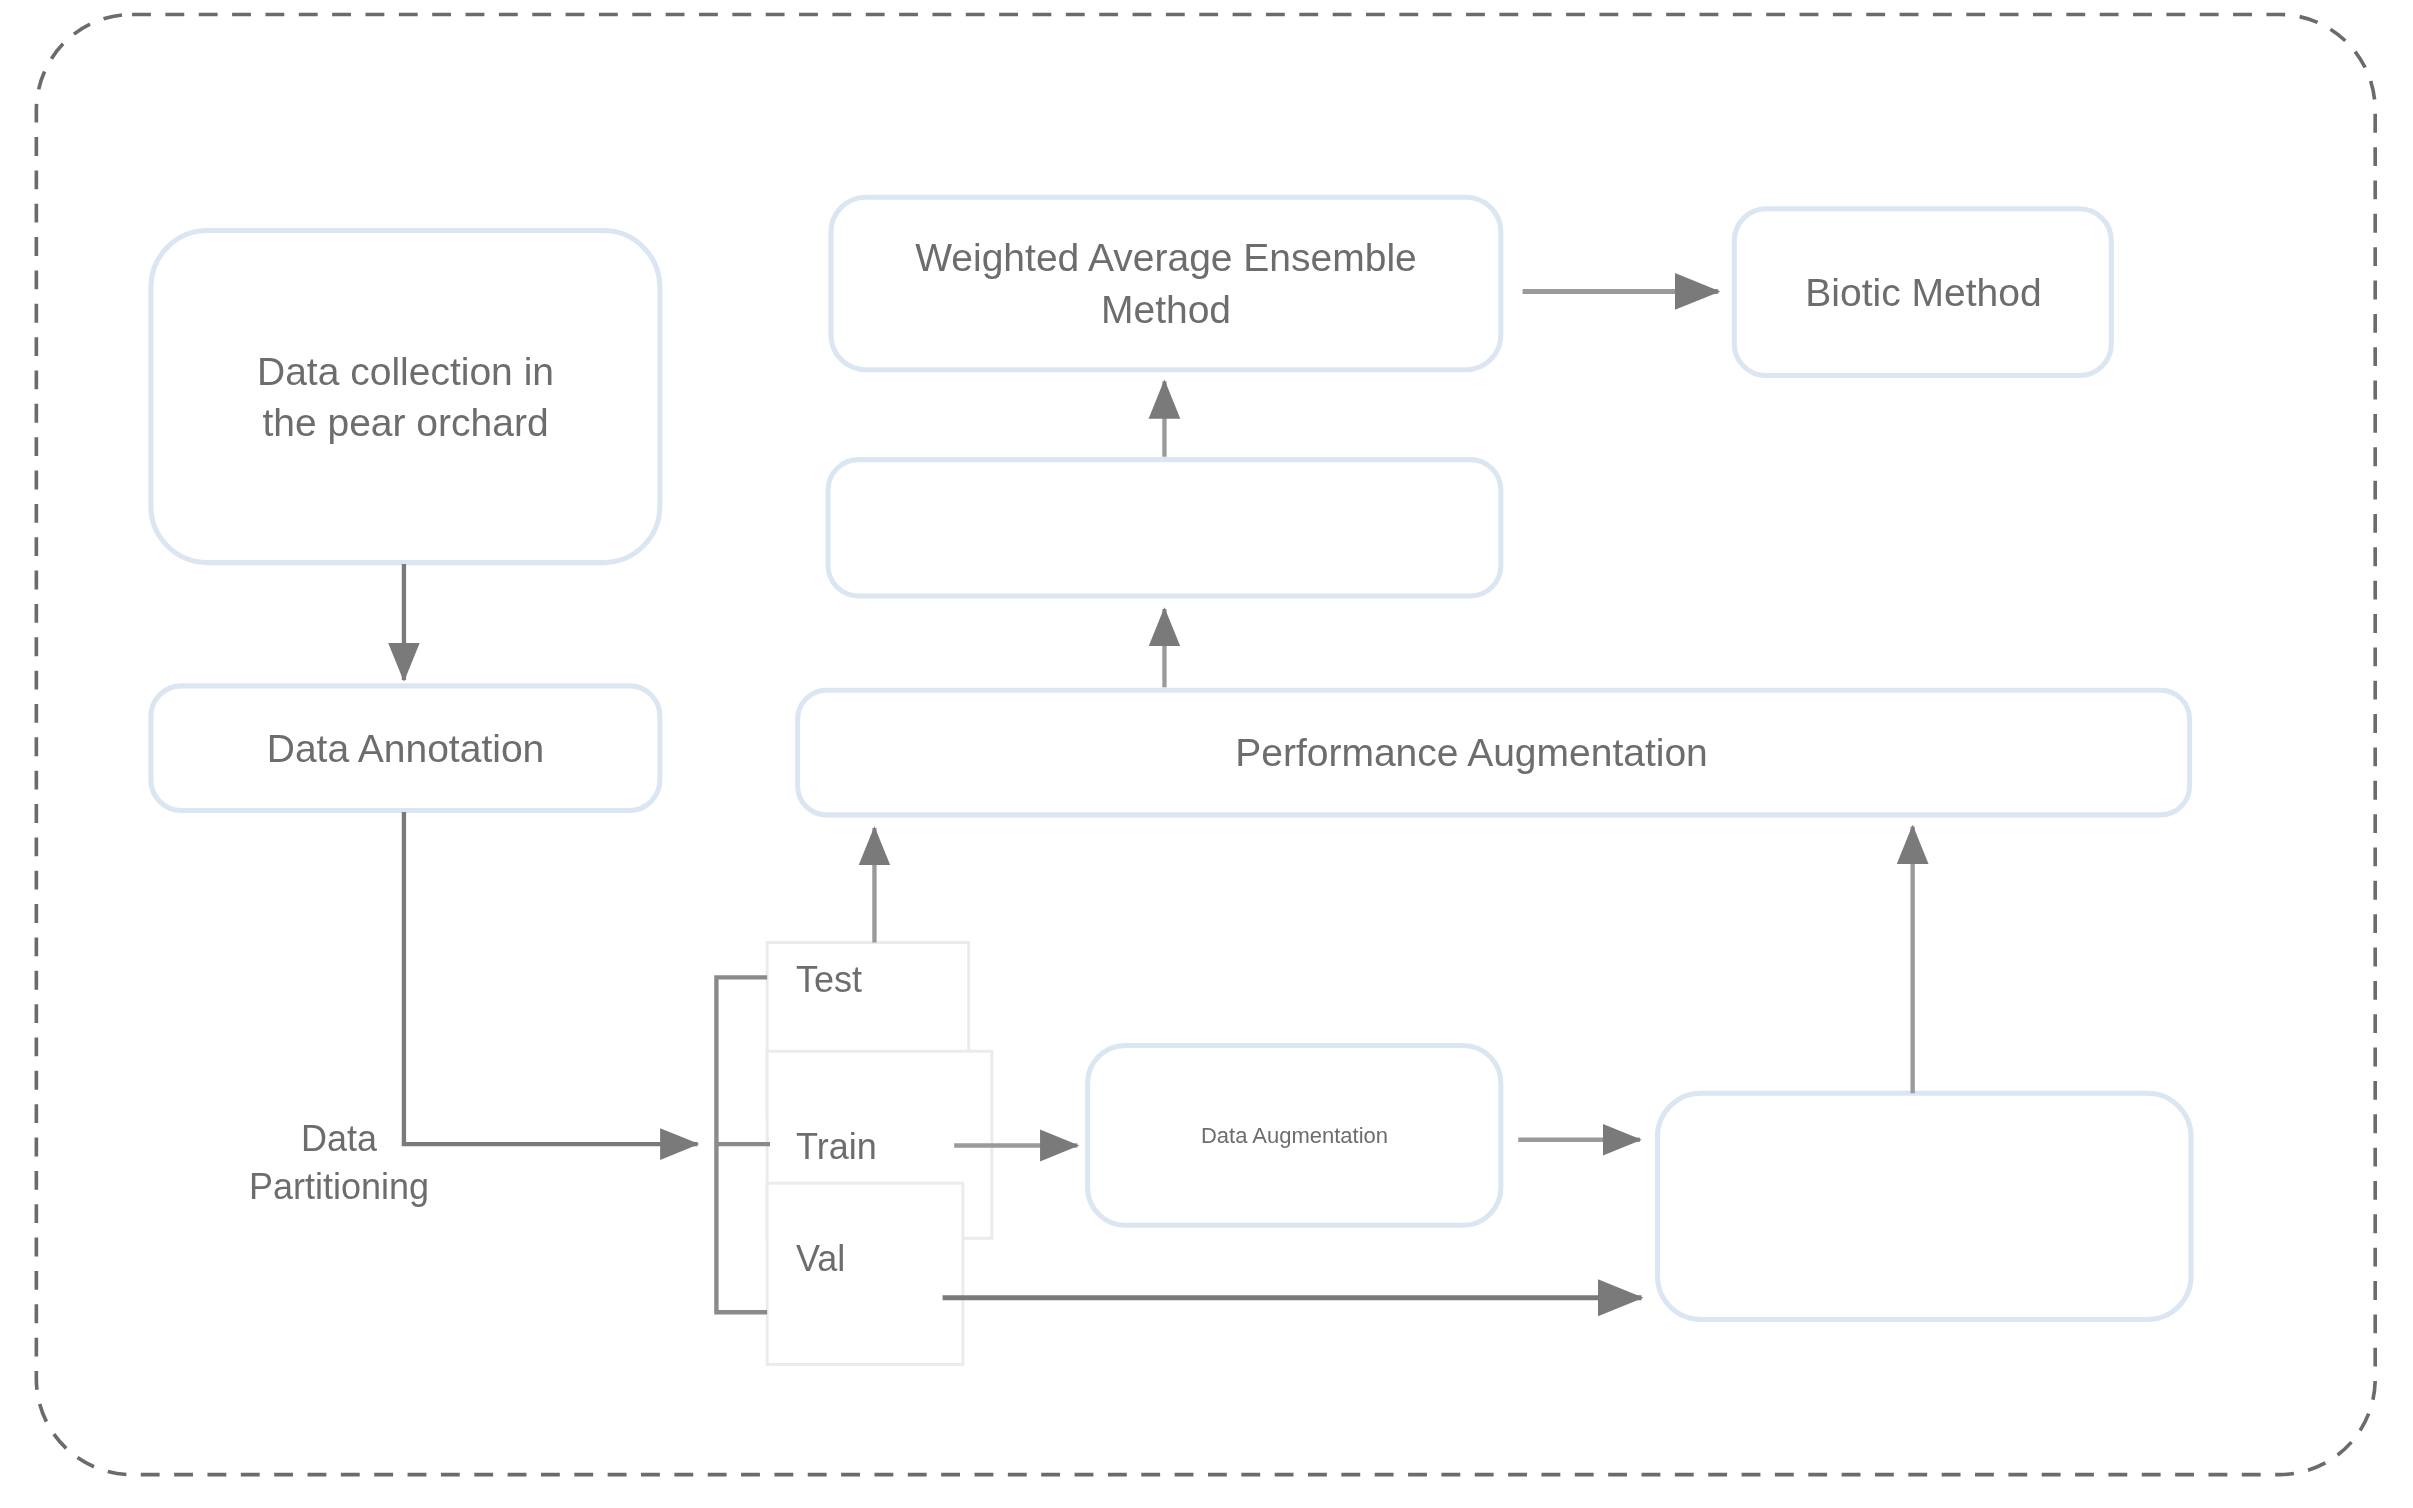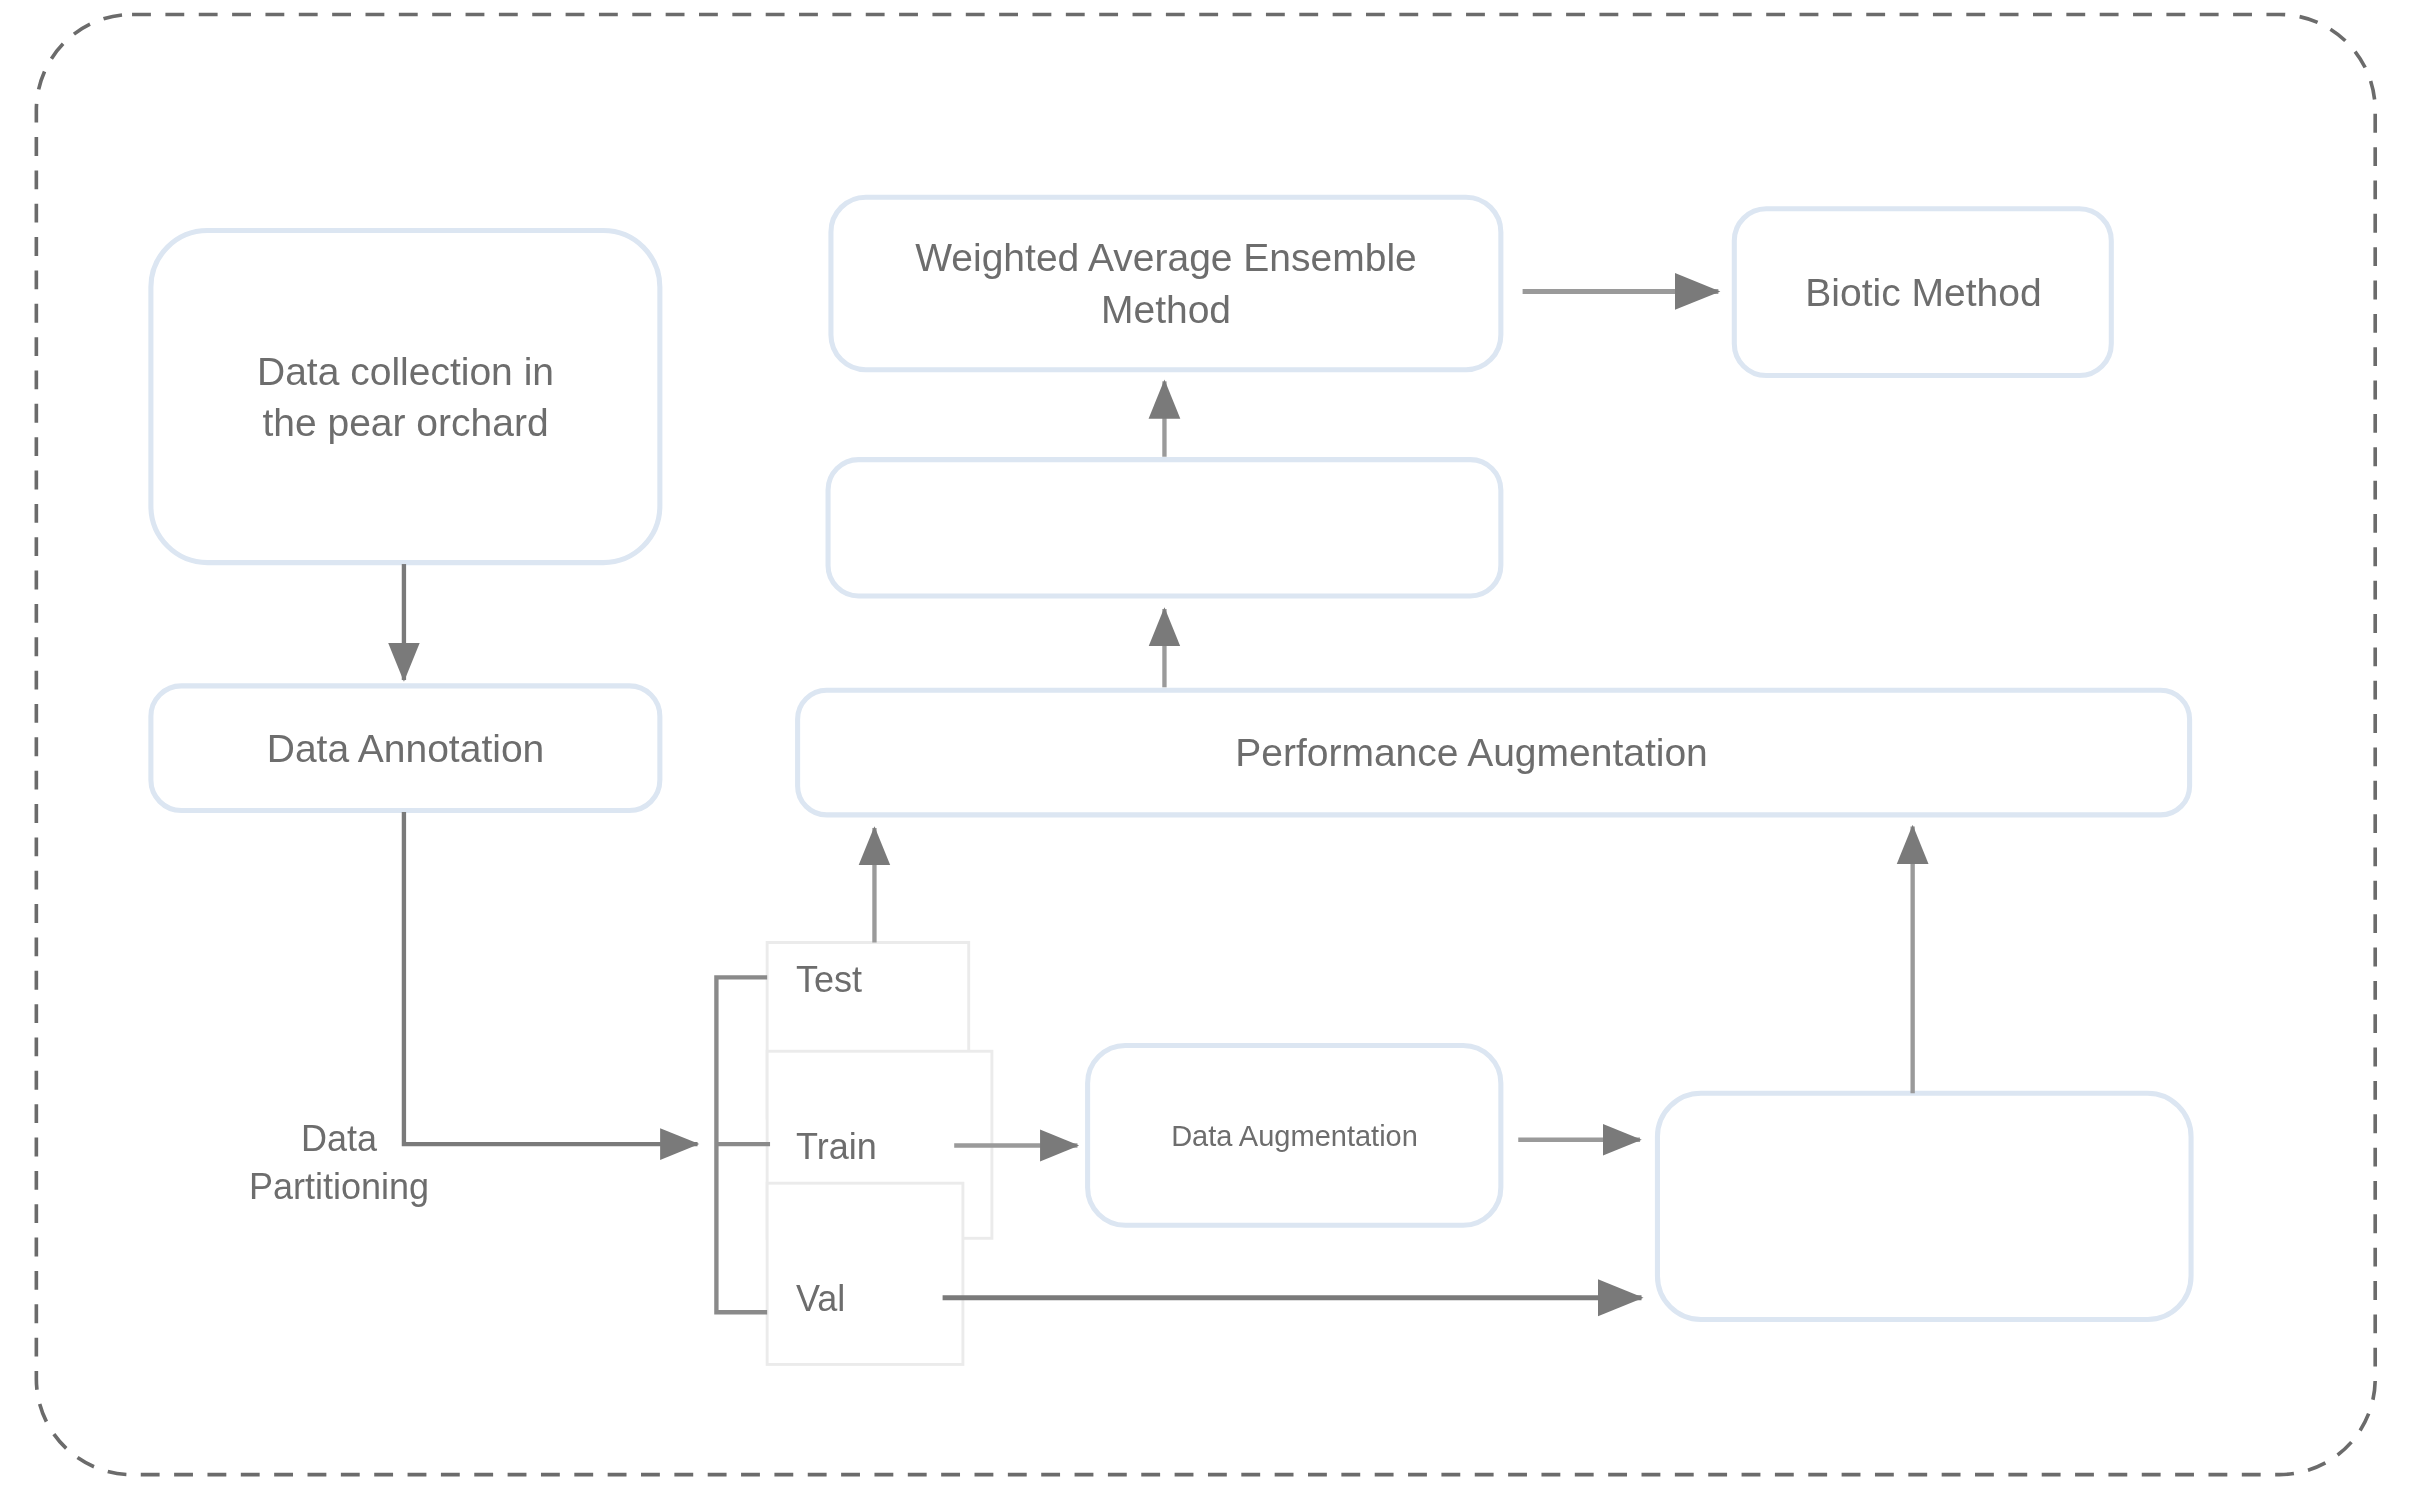--- a/index.html
+++ b/index.html
@@ -8,21 +8,21 @@
   #stage{position:relative;width:2413px;height:1508px;background:#fff;}
   svg{position:absolute;left:0;top:0;width:2413px;height:1508px;}
   .node-label{
     position:absolute;display:flex;align-items:center;justify-content:center;
     text-align:center;color:#6d6d6d;font-weight:400;line-height:1.32;
     pointer-events:none;white-space:pre-line;
   }
   .node-label.left{justify-content:flex-start;text-align:center;}
   .f-lg{font-size:39px;}
   .f-md{font-size:36px;}
-  .f-sm{font-size:29px;}
+  .f-sm{font-size:22px;}
 </style>
 </head>
 <body>
 
 <div id="stage">
 
   <svg viewBox="0 0 3328 2080" xmlns="http://www.w3.org/2000/svg">
     <defs>
       <marker id="ah" markerWidth="10" markerHeight="10" refX="8.6" refY="4" orient="auto" markerUnits="strokeWidth">
         <path d="M0,0.35 L9,4 L0,7.65 z" fill="#7a7a7a"></path>
@@ -88,19 +88,19 @@
 
   <div class="node-label f-lg" style="left:798px;top:690px;width:1347px;height:125px;">Performance Augmentation</div>
 
   <div class="node-label f-sm" style="left:1088px;top:1046px;width:413px;height:180px;">Data Augmentation</div>
 
 
   <div class="node-label f-md left" style="left:796px;top:943px;width:174px;height:73px;">Test</div>
 
   <div class="node-label f-md left" style="left:796px;top:1110px;width:189px;height:73px;">Train</div>
 
-  <div class="node-label f-md left" style="left:796px;top:1262px;width:167px;height:73px;">Val</div>
+  <div class="node-label f-md left" style="left:796px;top:1222px;width:167px;height:73px;">Val</div>
 
   <div class="node-label f-md left" style="left:249px;top:1115px;width:305px;height:109px;align-items:flex-start;">Data
 Partitioning</div>
 
 </div>
 
 
 </body></html>

